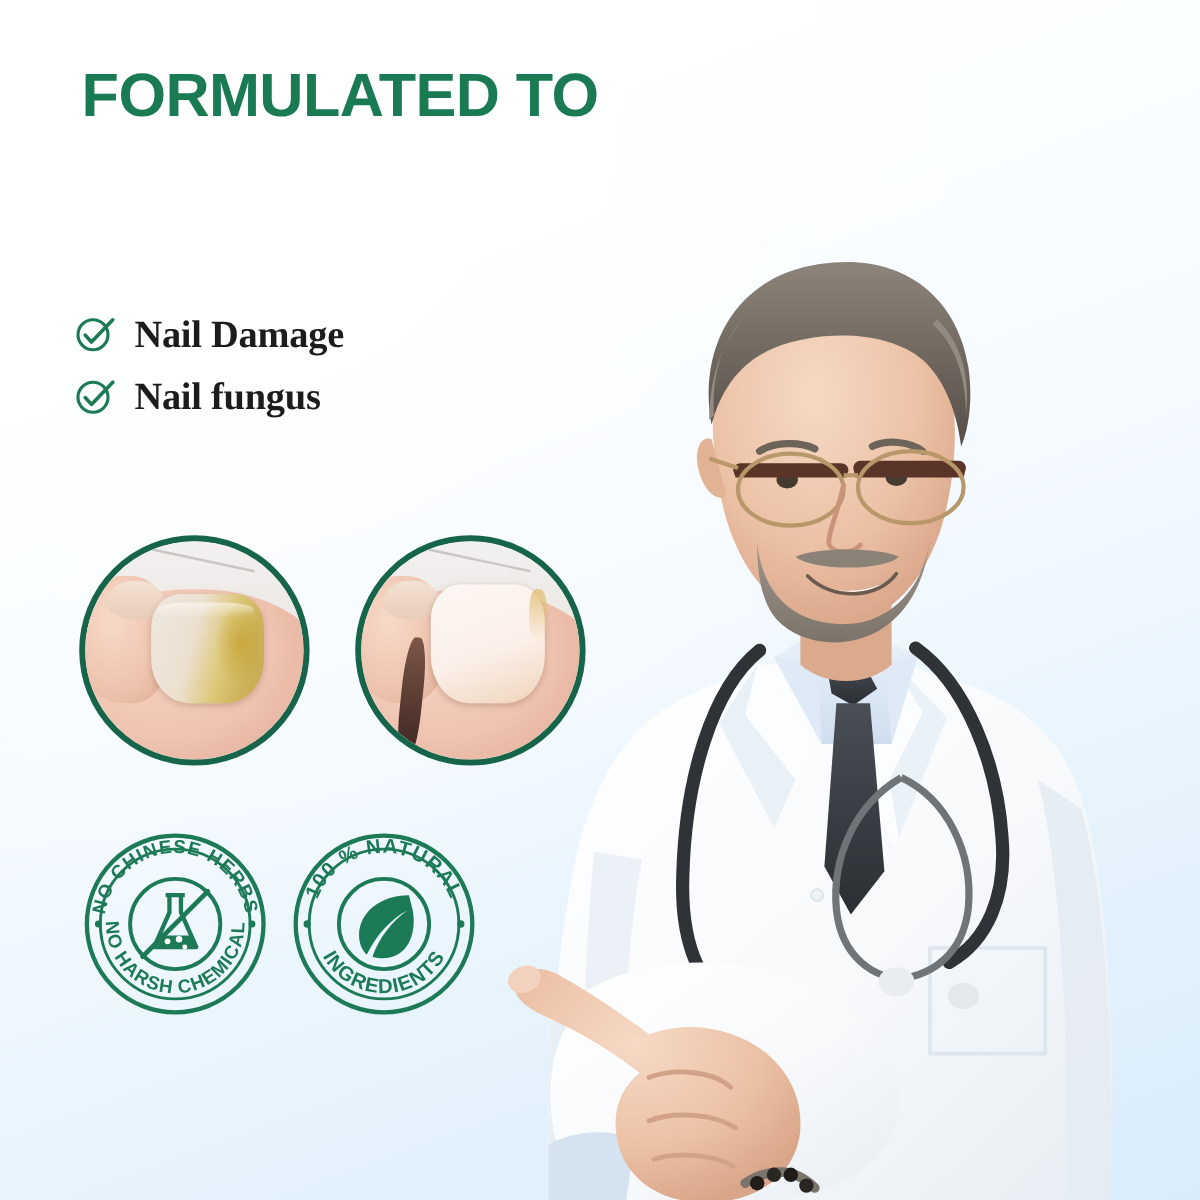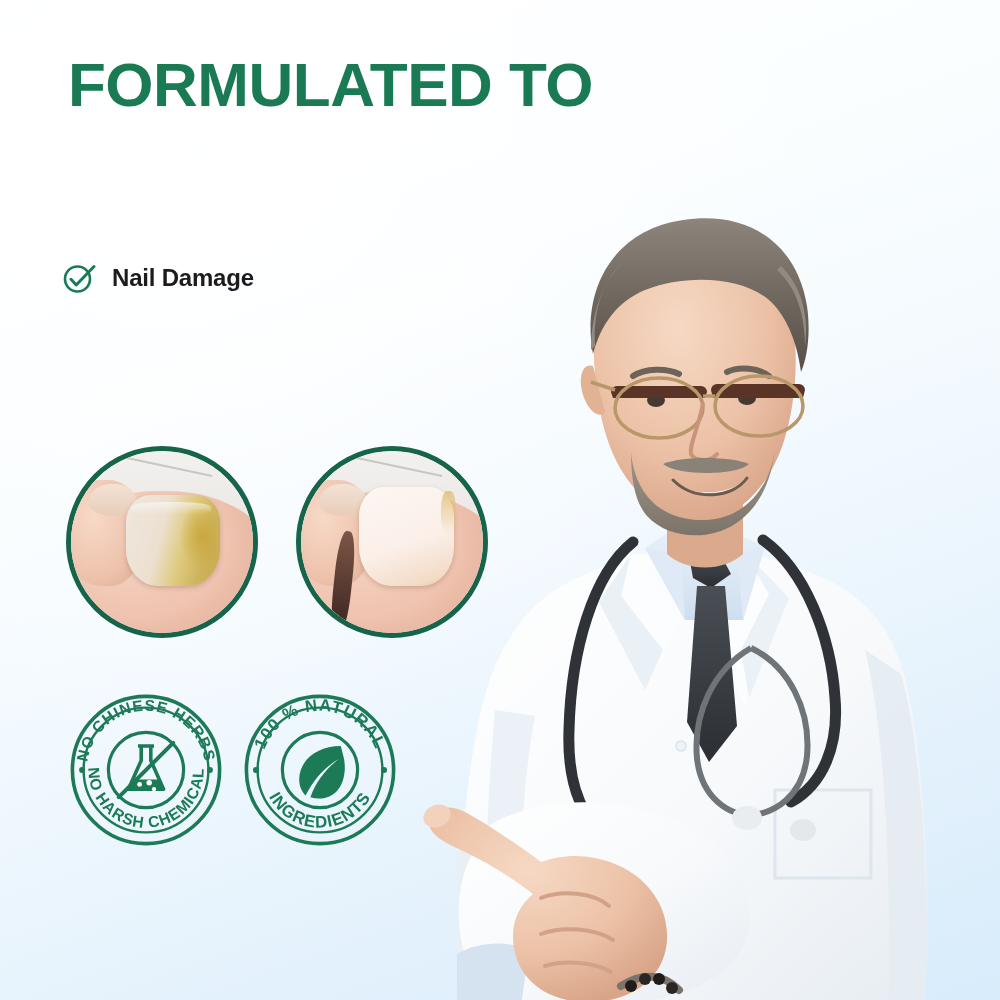--- a/index.html
+++ b/index.html
@@ -17,21 +17,21 @@
     background:
       radial-gradient(circle at 18% 8%, #ffffff 0%, rgba(255,255,255,0) 55%),
       linear-gradient(160deg, #ffffff 0%, #fbfeff 28%, #f2f9fe 55%, #e3f1fc 80%, #d8ecfb 100%);
   }
 
   
   .headline {
     position:absolute;
     left:68px; top:56px;
     width:720px;
-    font-size:62px;
+    font-size:51px;
     line-height:0.95;
     font-weight:800;
     letter-spacing:-0.5px;
     color:#1a7a54;
     text-transform:uppercase;
     font-stretch:condensed;
   }
   .headline .l2 { display:block; }
 
   
@@ -41,25 +41,26 @@
     width:420px;
   }
   .bullet {
     display:flex;
     align-items:center;
     gap:16px;
     height:52px;
   }
   .bullet .chk { width:34px; height:34px; flex:0 0 34px; display:block; }
   .bullet .txt {
-    font-size:24px;
+    font-size:32px;
     font-weight:700;
     color:#1c1c1c;
     letter-spacing:-0.2px;
     white-space:nowrap;
+    font-family:Liberation Serif, serif;
   }
 
   
   .photo {
     position:absolute;
     width:192px; height:192px;
     border-radius:50%;
     border:5px solid #16654a;
     overflow:hidden;
     background:#f3ece8;
@@ -157,20 +158,29 @@
       <span class="chk">
         <svg viewBox="0 0 34 34">
           <circle cx="15.5" cy="18" r="12.5" fill="none" stroke="#1a7a54" stroke-width="2.6"></circle>
           <path d="M9 18.3 L14.2 24 L32 5.5" fill="none" stroke="#1a7a54" stroke-width="3" stroke-linecap="round" stroke-linejoin="round"></path>
         </svg>
       </span>
       <span class="txt">Nail Damage</span>
     </div>
 
 
+    <div class="bullet">
+      <span class="chk">
+        <svg viewBox="0 0 34 34">
+          <circle cx="15.5" cy="18" r="12.5" fill="none" stroke="#1a7a54" stroke-width="2.6"></circle>
+          <path d="M9 18.3 L14.2 24 L32 5.5" fill="none" stroke="#1a7a54" stroke-width="3" stroke-linecap="round" stroke-linejoin="round"></path>
+        </svg>
+      </span>
+      <span class="txt">Nail fungus</span>
+    </div>
 
   </div>
 
   <div class="photo" id="photo-before">
     <div class="inner">
       <div class="marble"></div>
       <div class="skin"></div>
       <div class="toe-small">
           <div class="tn"></div>
         </div>

